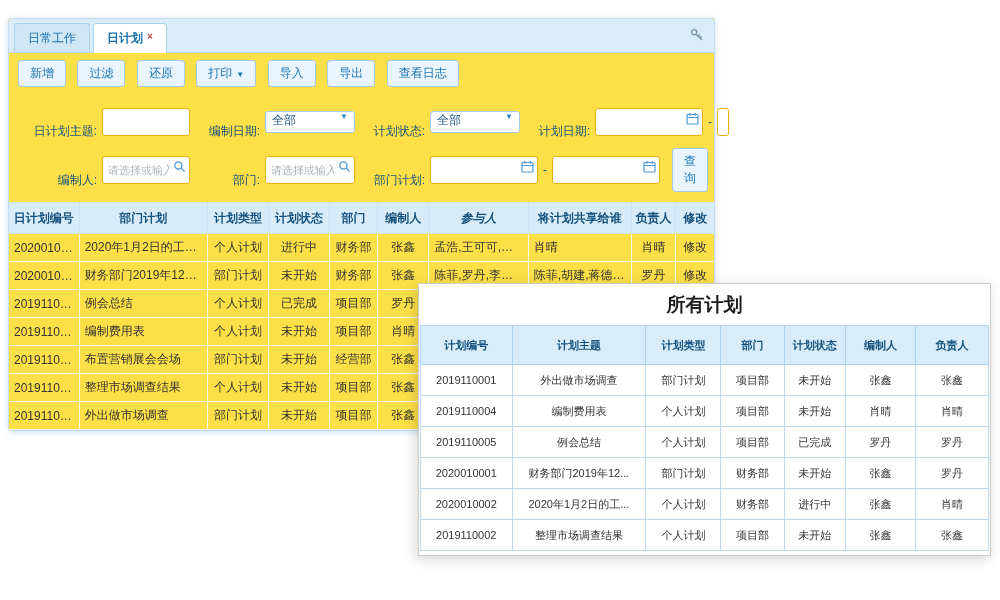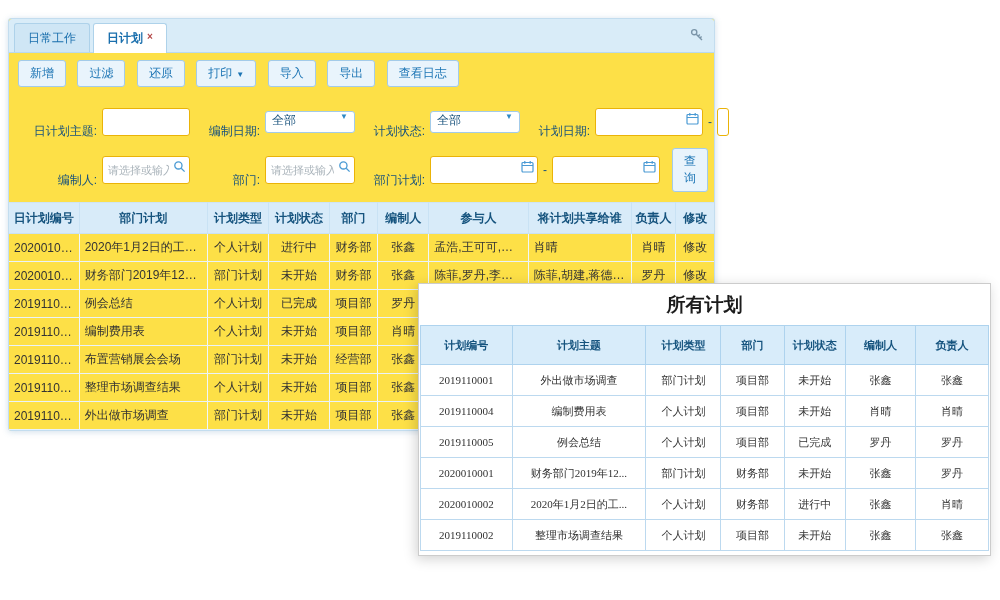--- a/index.html
+++ b/index.html
@@ -47,21 +47,21 @@
   .grid td{height:27px;border-bottom:1px solid #e9f2f9;border-right:1px solid #f0f6fb;
     padding:0 5px;color:#333;overflow:hidden;white-space:nowrap;text-overflow:ellipsis;text-align:center;}
   .grid td:last-child{border-right:none;}
   .c-left{text-align:left !important;}
   .link{color:#1878b9;cursor:pointer;}
   .c-owner{color:#f59a23;cursor:pointer;}
 
   
   .overlay{position:absolute;left:418px;top:283px;width:573px;background:#fff;
     border:1px solid #cccccc;box-shadow:-2px 3px 12px rgba(0,0,0,.18);z-index:10;
-    box-sizing:border-box;padding:0 1px 4px;font-family:Liberation Serif, serif;}
+    box-sizing:border-box;padding:0 1px 4px;}
   .overlay-title{text-align:center;font-size:19px;font-weight:bold;color:#1c1c1c;padding:8px 0 7px;}
   .ogrid{width:100%;font-size:11px;}
   .ogrid th{background:#d8ecfa;color:#15537e;font-weight:bold;border:1px solid #aed3ee;
     padding:3px 8px;height:32px;}
   .ogrid td{border:1px solid #bcd9ef;height:30px;text-align:center;color:#333;
     padding:0 4px;overflow:hidden;white-space:nowrap;text-overflow:ellipsis;}
 </style>
 </head>
 <body>
 
@@ -169,21 +169,21 @@
 
     <table class="grid">
       <thead>
           <tr id="main-head">
             <th style="width: 10%;">日计划编号</th>
             <th style="width: 19%;">部门计划</th>
             <th style="width: 8.5%;">计划类型</th>
             <th style="width: 8.5%;">计划状态</th>
             <th style="width: 6.5%;">部门</th>
             <th style="width: 7%;">编制人</th>
-            <th style="width: 14.5%;">参与人</th>
+            <th style="width: 14.5%; font-style: italic;">参与人</th>
             <th style="width: 15%;">将计划共享给谁</th>
             <th style="width: 6%;">负责人</th>
             <th style="width: 5%;">修改</th>
           </tr>
         </thead>
       <tbody id="main-body">
           <tr>
             <td class="link c-left">2020010002</td>
             <td class="link c-left">2020年1月2日的工作日...</td>
             <td>个人计划</td>

